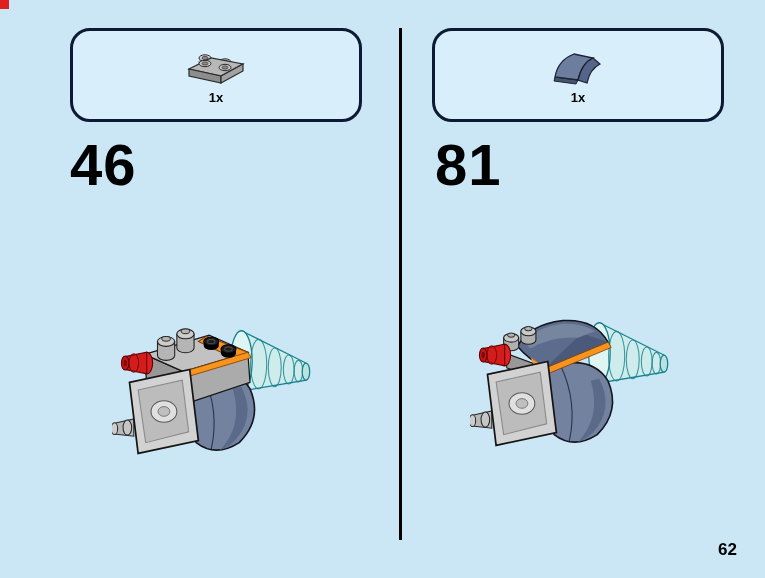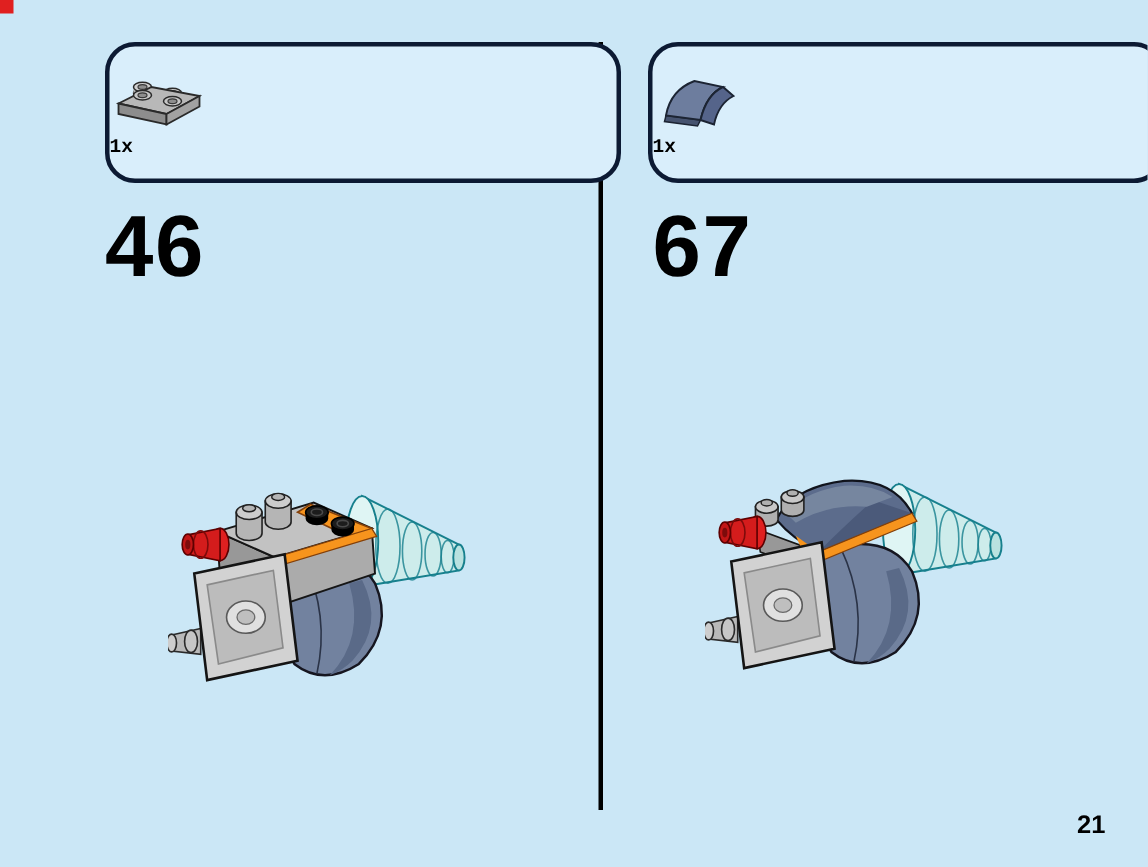--- a/index.html
+++ b/index.html
@@ -8,24 +8,24 @@
     position:relative; width:765px; height:578px;
     background:#cbe7f6; overflow:hidden;
   }
   .corner-mark {
     position:absolute; left:0; top:0; width:9px; height:9px; background:#e02020;
   }
   .divider {
     position:absolute; left:399px; top:28px; width:3px; height:512px; background:#000;
   }
   .callout {
-    position:absolute; top:28px; width:344px; height:94px;
+    position:absolute; top:28px; width:292px; height:94px;
     background:#d9eefb; border:3px solid #0c1a33; border-radius:20px;
-    display:flex; flex-direction:column; justify-content:center;
-    box-sizing:border-box; gap:3px;font-family:Liberation Mono, monospace;
+    display:flex; flex-direction:column; align-items:center; justify-content:center;
+    box-sizing:border-box; gap:3px;
   }
   .callout .count { font-size:13px; font-weight:bold; color:#000; }
   .step-number {
     position:absolute; font-size:58px; font-weight:bold; color:#000; line-height:1;
     letter-spacing:1px;
   }
   .assembly { position:absolute; }
   .page-number {
     position:absolute; right:28px; bottom:18px;
     font-size:17px; font-weight:bold; color:#000;
@@ -141,21 +141,21 @@
       <svg width="64" height="42" viewBox="0 0 64 42">
         <g>
           <polygon points="9,32 32,35 30,39 8,36" fill="#46536f" stroke="#1c2433" stroke-width="1"></polygon>
           <path d="M9 32 Q12 15 28 9 L47 13 Q36 18 32 35 Z" fill="#6d7d9e" stroke="#1c2433" stroke-width="1.3"></path>
           <path d="M32 35 Q36 18 47 13 L54 19 Q44 24 41 38 Z" fill="#55648a" stroke="#1c2433" stroke-width="1.3"></path>
         </g>
       </svg>
       <div class="count">1x</div>
     </div>
 
-    <div class="step-number" style="left:435px; top:136px">67</div>
+    <div class="step-number" style="left:435px; top:136px">81</div>
 
     <svg class="assembly" style="left:470px; top:312px" width="205" height="156" viewBox="0 0 190 145">
 
       <g>
         <path d="M120 10 L180 40 L180 56 L120 66 Z" fill="#cdeceb" stroke="#17808d" stroke-width="1.2"></path>
         <ellipse cx="120" cy="38" rx="10" ry="28" fill="#dff5f4" stroke="#17808d" stroke-width="1.2"></ellipse>
         <ellipse cx="136" cy="41" rx="7.5" ry="23" fill="none" stroke="#17808d" stroke-width="1" opacity="0.8"></ellipse>
         <ellipse cx="151" cy="44" rx="6" ry="18" fill="none" stroke="#17808d" stroke-width="1" opacity="0.8"></ellipse>
         <ellipse cx="164" cy="46" rx="5" ry="13.5" fill="none" stroke="#17808d" stroke-width="1" opacity="0.8"></ellipse>
         <ellipse cx="173" cy="47.5" rx="4" ry="10" fill="none" stroke="#17808d" stroke-width="1" opacity="0.8"></ellipse>
@@ -203,15 +203,15 @@
         <ellipse cx="2" cy="101" rx="3" ry="5.5" fill="#cdcdcd" stroke="#2a2a2a" stroke-width="1"></ellipse>
         <ellipse cx="14" cy="100" rx="4" ry="7" fill="#c6c6c6" stroke="#2a2a2a" stroke-width="1"></ellipse>
         <polygon points="16,58 72,46 80,112 24,124" fill="#d2d2d2" stroke="#141414" stroke-width="1.6"></polygon>
         <polygon points="24,65 65,56 71,104 31,114" fill="#bcbcbc" stroke="#8a8a8a" stroke-width="1"></polygon>
         <ellipse cx="48" cy="85" rx="12" ry="10" fill="#e0e0e0" stroke="#5a5a5a" stroke-width="1"></ellipse>
         <ellipse cx="48" cy="85" rx="5.5" ry="4.5" fill="#bfbfbf" stroke="#6a6a6a" stroke-width="0.8"></ellipse>
       </g>
     </svg>
   </section>
 
-  <div class="page-number">21</div>
+  <div class="page-number">62</div>
 
 </div>
 
 </body></html>

